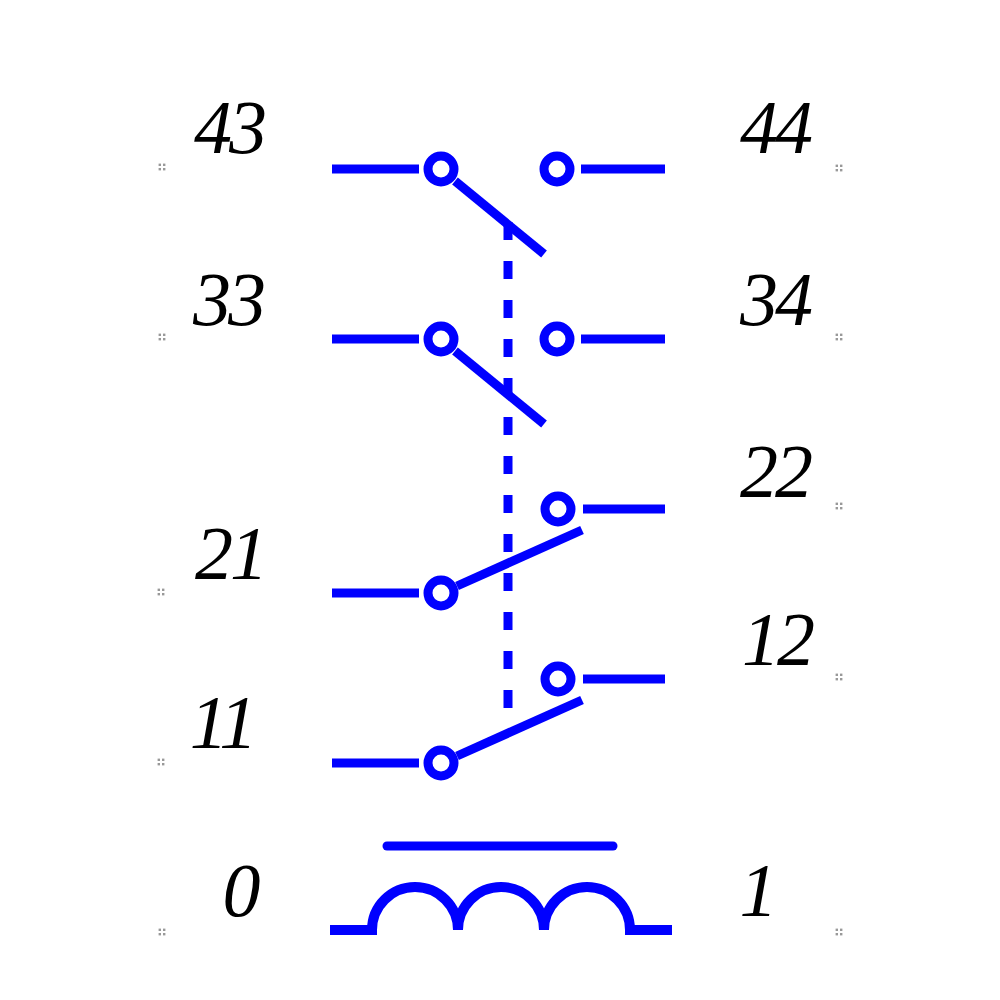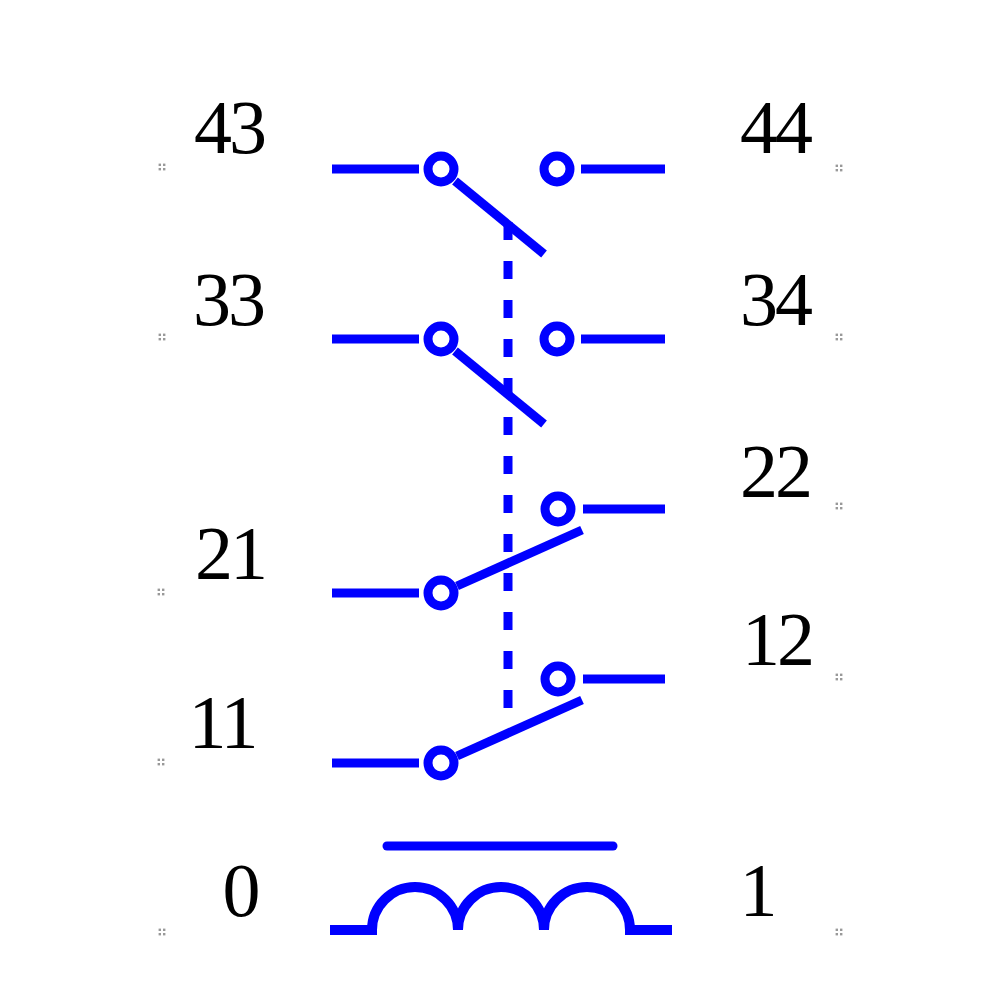--- a/index.html
+++ b/index.html
@@ -6,20 +6,21 @@
     margin: 0;
     padding: 0;
     background: #ffffff;
   }
   .stage {
     position: relative;
     width: 960px;
     height: 1000px;
     background: #ffffff;
     overflow: hidden;
+    font-style: italic;
   }
   svg.schematic {
     display: block;
     width: 1000px;
     height: 1000px;
   }
   svg.schematic text {
     font-family: "Liberation Serif", "DejaVu Serif", serif;
     letter-spacing: -3px;
   }

